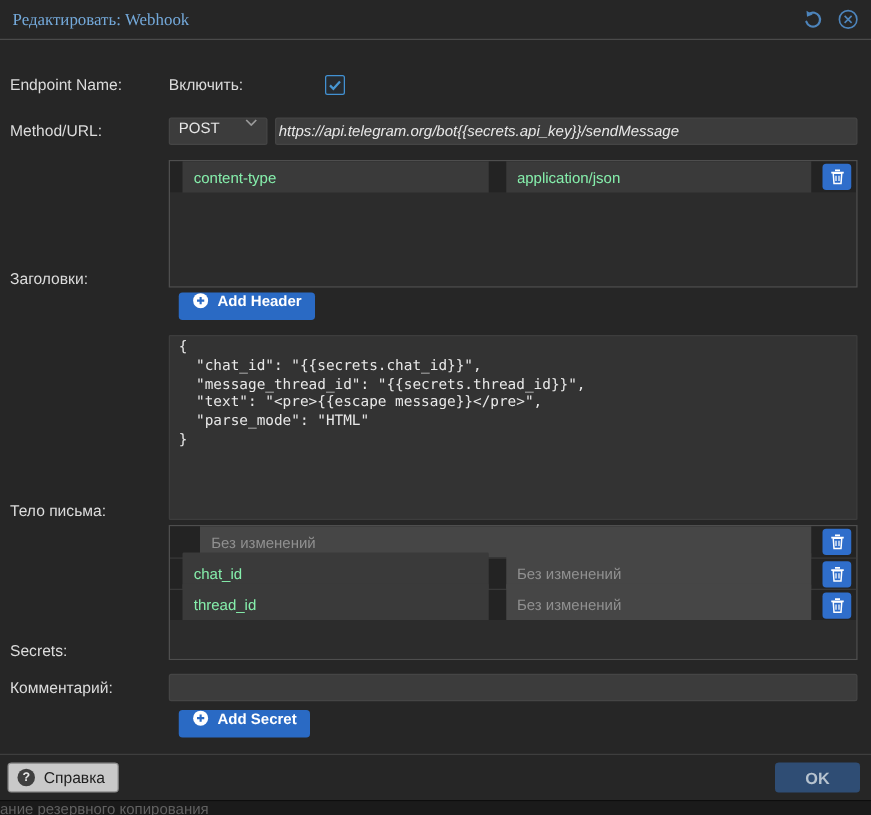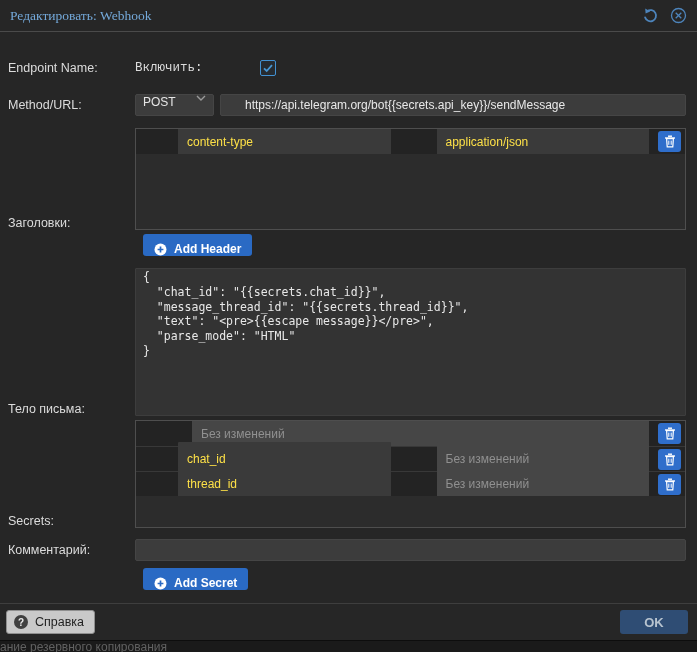--- a/index.html
+++ b/index.html
@@ -38,21 +38,21 @@
   }
   .row.top { align-items: flex-end; }
   .lbl {
     width: 127px; flex: none;
     font-size: 12.5px; color: #dcdcdc;
   }
   .row.top .lbl { padding-top: 5px; }
 
   .row-endpoint { margin-top: 28px; height: 16px; }
   .endpoint-value { width: 223px; font-size: 12.5px; color: #e6e6e6; }
-  .lbl2 { width: 125px; flex: none; font-size: 12.5px; color: #dcdcdc; font-family: Liberation Mono, monospace; }
+  .lbl2 { width: 125px; flex: none; font-size: 12.5px; color: #dcdcdc; }
   .checkbox {
     width: 16px; height: 16px;
     border: 1px solid #4291d2; border-radius: 2px;
     background: #262b30;
     display: inline-flex; align-items: center; justify-content: center;
     cursor: pointer;
   }
   .checkbox svg { display: none; }
   .checkbox.checked svg { display: block; }
 
@@ -61,23 +61,24 @@
     width: 79px; height: 22px; flex: none;
     background: #3c3c3c; border: 1px solid #454545; border-radius: 2px;
     display: flex; align-items: flex-start;
     padding: 0 7px; margin-right: 6px;
     color: #e6e6e6; font-size: 12px; cursor: pointer;
   }
   .select .chev { margin-left: auto; display: inline-flex; }
   .text-input {
     height: 22px; flex: 1; min-width: 0;
     background: #3c3c3c; border: 1px solid #454545; border-radius: 2px;
-    color: #e8e8e8; font-size: 12px; padding: 0 24px;
+    color: #e8e8e8; font-size: 12px; padding: 0 2px;
     font-family: "Liberation Sans", sans-serif;
     outline: none;
+    font-style: italic;
   }
 
   
   .row-headers { margin-top: 12px; }
   .panel {
     flex: 1; min-width: 0;
     background: #2c2c2c;
     border: 1px solid #4e4e4e;
     display: flex; flex-direction: column;
     overflow: hidden;
@@ -88,24 +89,23 @@
     height: 25px; flex: none;
     background: #232323;
     display: flex; align-items: center;
     padding: 0 4px 0 0;
   }
   .grid-row + .grid-row { border-top: 1px solid #383838; }
   .cell-spacer { width: 10px; height: 25px; flex: none; }
   .cell-input {
     flex: 1; min-width: 0; height: 34px;
     background: #3a3a3a; border: none; border-radius: 1px;
-    color: #fde047; font-size: 12px; padding: 0 9px;
+    color: #86efac; font-size: 12px; padding: 0 9px;
     font-family: "Liberation Sans", sans-serif;
     outline: none;
-    margin-left: 32px;
   }
   .cell-gap1 { width: 14px; flex: none; }
   .cell-gap2 { width: 9px; flex: none; }
   .cell-input.val { background: #464646; }
   .cell-input.val::placeholder { color: #909090; opacity: 1; }
   .trash-btn {
     width: 23px; height: 21px; flex: none;
     background: #2f6ecb; border: none; border-radius: 3px;
     display: inline-flex; align-items: center; justify-content: center;
     cursor: pointer;
@@ -114,21 +114,21 @@
 
   
   .add-row { margin-left: 135px; }
   .row-addheader { margin-top: 4px; }
   .row-addsecret { margin-top: 7px; }
   .btn-blue {
     height: 22px; border: none; border-radius: 3px;
     background: #2a6ac4; color: #ffffff;
     font-size: 12px; font-weight: bold;
     font-family: "Liberation Sans", sans-serif;
-    display: inline-flex; align-items: flex-end; gap: 7px;
+    display: inline-flex; align-items: flex-start; gap: 7px;
     padding: 0 11px; cursor: pointer;
   }
 
   
   .row-body { margin-top: 12px; }
   .body-area {
     flex: 1; min-width: 0; height: 148px;
     background: #333333; border: 1px solid #3d3d3d; border-radius: 1px;
     color: #e8e8e8;
     font-family: "DejaVu Sans Mono", monospace;

